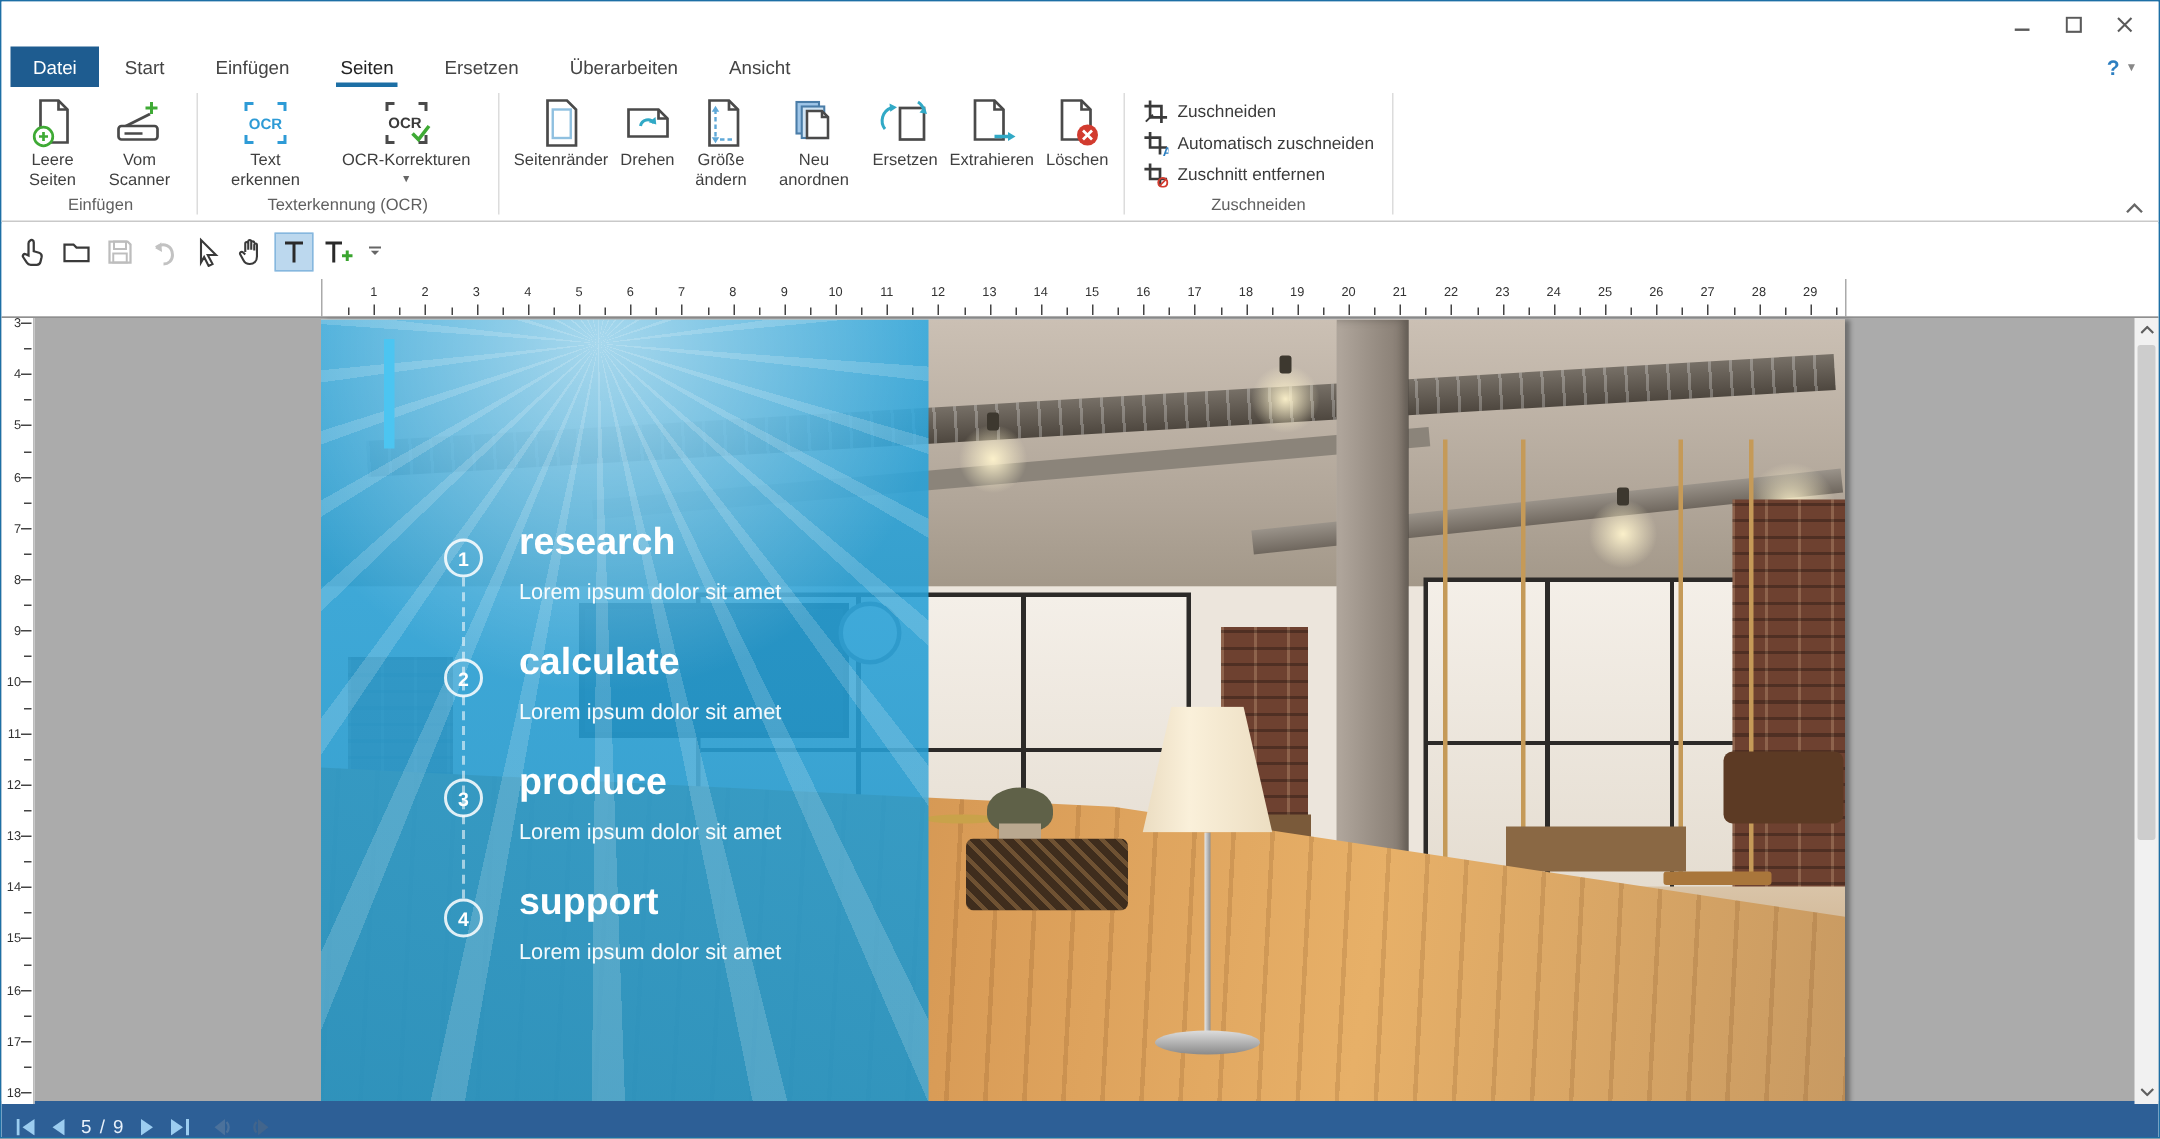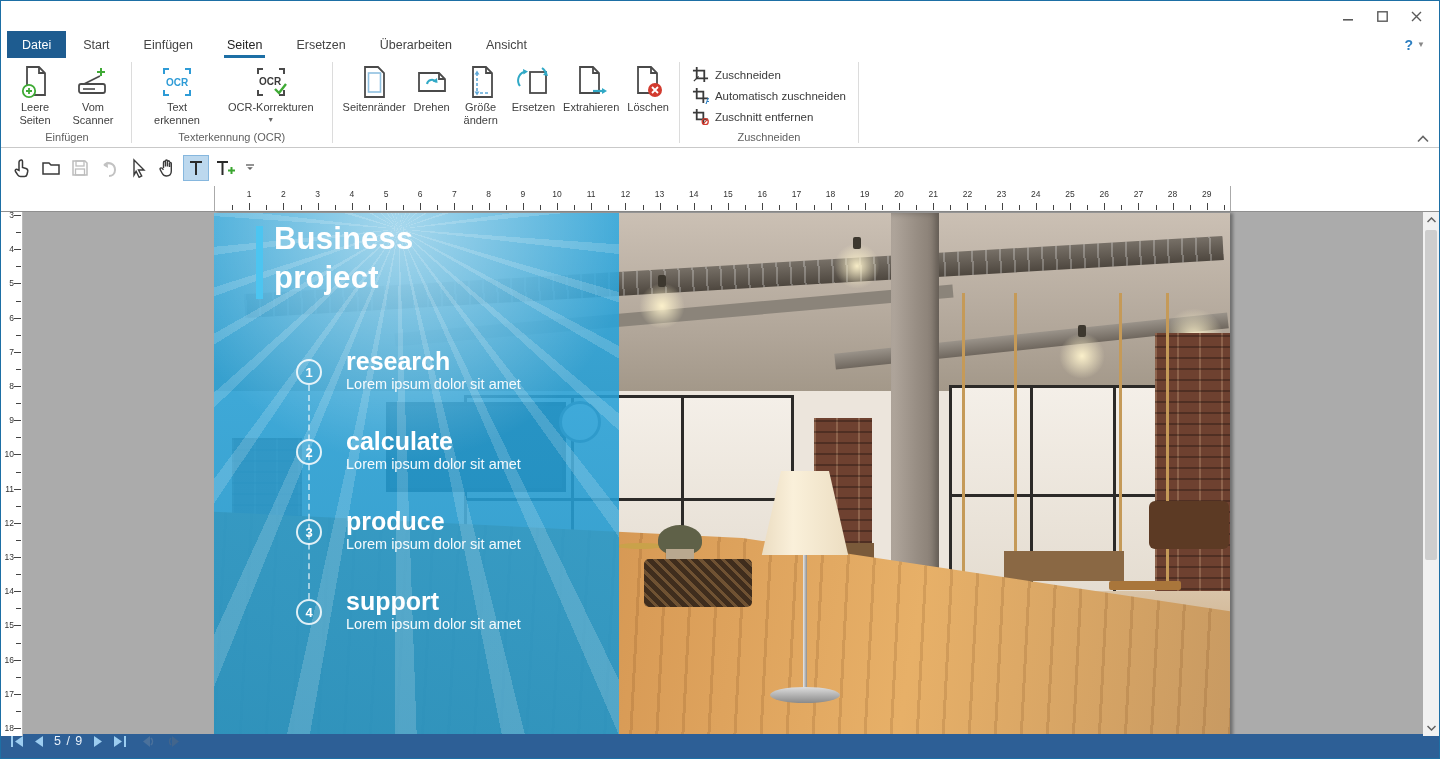--- a/index.html
+++ b/index.html
@@ -102,30 +102,30 @@
   .slide-overlay::after { content:""; position:absolute; inset:0;
       background:radial-gradient(circle at 185px 16px, rgba(255,255,255,.55), rgba(255,255,255,0) 42%),
                  repeating-conic-gradient(from 118deg at 185px 16px, rgba(255,255,255,.16) 0deg 2.5deg, rgba(255,255,255,0) 2.5deg 12deg); }
   .slide-content { position:absolute; left:0; top:0; width:405px; height:100%; color:#fff; }
   .accent-bar { position:absolute; left:42px; top:13px; width:7px; height:73px; background:#4cc5f1; }
   .slide-title { position:absolute; left:60px; top:6px; font-size:31px; font-weight:bold; line-height:39px; letter-spacing:.2px; }
   .slide-item { position:absolute; left:0; width:100%; }
   .item-circle { position:absolute; left:82px; top:0; width:26px; height:26px; border:2px solid rgba(255,255,255,.85); border-radius:50%;
                  display:flex; align-items:center; justify-content:center; font-size:13px; font-weight:bold; }
   .item-title { position:absolute; left:132px; top:-12px; font-size:25px; font-weight:bold; }
-  .item-sub { position:absolute; left:132px; top:17px; font-size:14.5px; color:rgba(255,255,255,.95);text-align:right; }
+  .item-sub { position:absolute; left:132px; top:28px; font-size:14.5px; color:rgba(255,255,255,.95);text-align:right; }
   .item-link { position:absolute; left:94px; width:0; border-left:2px dashed rgba(255,255,255,.55); }
 
   
   .vscroll { position:absolute; right:0; top:0; width:16px; height:100%; background:#f1f1f1; z-index:6; }
   .varrow { position:absolute; left:0; width:16px; height:16px; display:flex; align-items:center; justify-content:center; color:#606060; }
   .vthumb { position:absolute; left:2px; width:12px; top:18px; height:330px; background:#cdcdcd; border-radius:2px; }
 
   
-  .statusbar { position:absolute; bottom:0; left:0; right:0; height:24px; background:#2d5f96; display:flex; align-items:flex-start; color:#e8f1fa; font-size:12px; }
+  .statusbar { position:absolute; bottom:0; left:0; right:0; height:24px; background:#2d5f96; display:flex; align-items:flex-end; color:#e8f1fa; font-size:12px; }
   .sb-left { display:flex; align-items:center; gap:10px; padding-left:10px; }
   .sb-page { font-size:12.5px; letter-spacing:1px; }
   .sb-right { margin-left:auto; display:flex; align-items:center; gap:9px; padding-right:6px; }
   .dimbox { width:17px; height:14px; border:1px solid #47709c; background:rgba(255,255,255,.06); display:flex; align-items:center; justify-content:center; font-size:7px; color:#5d83ab; }
   .sb-zoomout,.sb-zoomin { font-size:14px; color:#dfeaf5; width:14px; text-align:center; }
   .sb-track { position:relative; width:104px; height:3px; background:#8fb0cf; }
   .sb-thumb { position:absolute; top:-6px; width:5px; height:15px; background:#f4f4f4; border:1px solid #9a9a9a; }
   .sb-grip { display:grid; grid-template-columns:repeat(3,4px); grid-auto-rows:4px; margin-left:2px; }
   .sb-grip i { width:2px; height:2px; background:#7fa3c8; }
   svg { display:block; }
@@ -255,20 +255,31 @@
           <span class="ricon">
             <svg width="34" height="36" viewBox="0 0 34 36">
                 <path d="M9 3 h13 l6 6 v24 H9 z" fill="#fff" stroke="#4a4a4a" stroke-width="1.8"></path>
                 <path d="M22 3 v6 h6" fill="none" stroke="#4a4a4a" stroke-width="1.8"></path>
                 <path d="M13 9 v20" stroke="#5fa8d8" stroke-width="1.6" stroke-dasharray="3 2"></path>
                 <path d="M13 6.5 l-2.5 4 h5 z M13 31.5 l-2.5 -4 h5 z" fill="#5fa8d8"></path>
                 <path d="M16 29 h8" stroke="#5fa8d8" stroke-width="1.6" stroke-dasharray="3 2"></path>
               </svg>
           </span>
           <span class="rlabel" style="width:46px">Größe ändern</span>
+        </div>
+        <div class="rbtn">
+          <span class="ricon">
+            <svg width="36" height="36" viewBox="0 0 36 36">
+                <rect x="6" y="4" width="15" height="21" fill="#9fc6e8" stroke="#4a7da8" stroke-width="1.4"></rect>
+                <rect x="9.5" y="7" width="15" height="21" fill="#cfe4f4" stroke="#4a7da8" stroke-width="1.4"></rect>
+                <path d="M13 10 h10 l4 4 v14 H13 z" fill="#fff" stroke="#4a4a4a" stroke-width="1.7"></path>
+                <path d="M23 10 v4 h4" fill="none" stroke="#4a4a4a" stroke-width="1.7"></path>
+              </svg>
+          </span>
+          <span class="rlabel" style="width:62px">Neu anordnen</span>
         </div>
         <div class="rbtn">
           <span class="ricon">
             <svg width="38" height="36" viewBox="0 0 38 36">
                 <rect x="16" y="8" width="16" height="21" fill="#fff" stroke="#4a4a4a" stroke-width="1.8"></rect>
                 <path d="M6 22 a9 9 0 0 1 4 -14" fill="none" stroke="#31a9c6" stroke-width="2"></path>
                 <path d="M9 5 l5 2.5 l-4.5 3 z" fill="#31a9c6"></path>
                 <path d="M28 4 a9 9 0 0 1 4 6" fill="none" stroke="#31a9c6" stroke-width="2"></path>
                 <path d="M34 12 l-5 -1 l3.5 -4 z" fill="#31a9c6"></path>
               </svg>
@@ -584,24 +595,20 @@
         <div class="ph-basket"></div>
         <div class="ph-lampstem"></div>
         <div class="ph-lampbase"></div>
         <div class="ph-lampshade"></div>
       </div>
 
       <div class="slide-overlay"></div>
 
       <div class="slide-content">
         <div class="accent-bar"></div>
-        <div class="slide-title">
-          <span style="display:block">Business</span>
-          <span style="display:block">project</span>
-        </div>
         <div class="item-link" style="top:172px;height:214px;"></div>
 
         <div class="slide-item" style="top:146px;">
           <div class="item-circle">1</div>
           <div class="item-title">research</div>
           <div class="item-sub">Lorem ipsum dolor sit amet</div>
         </div>
         <div class="slide-item" style="top:226px;">
           <div class="item-circle">2</div>
           <div class="item-title">calculate</div>

